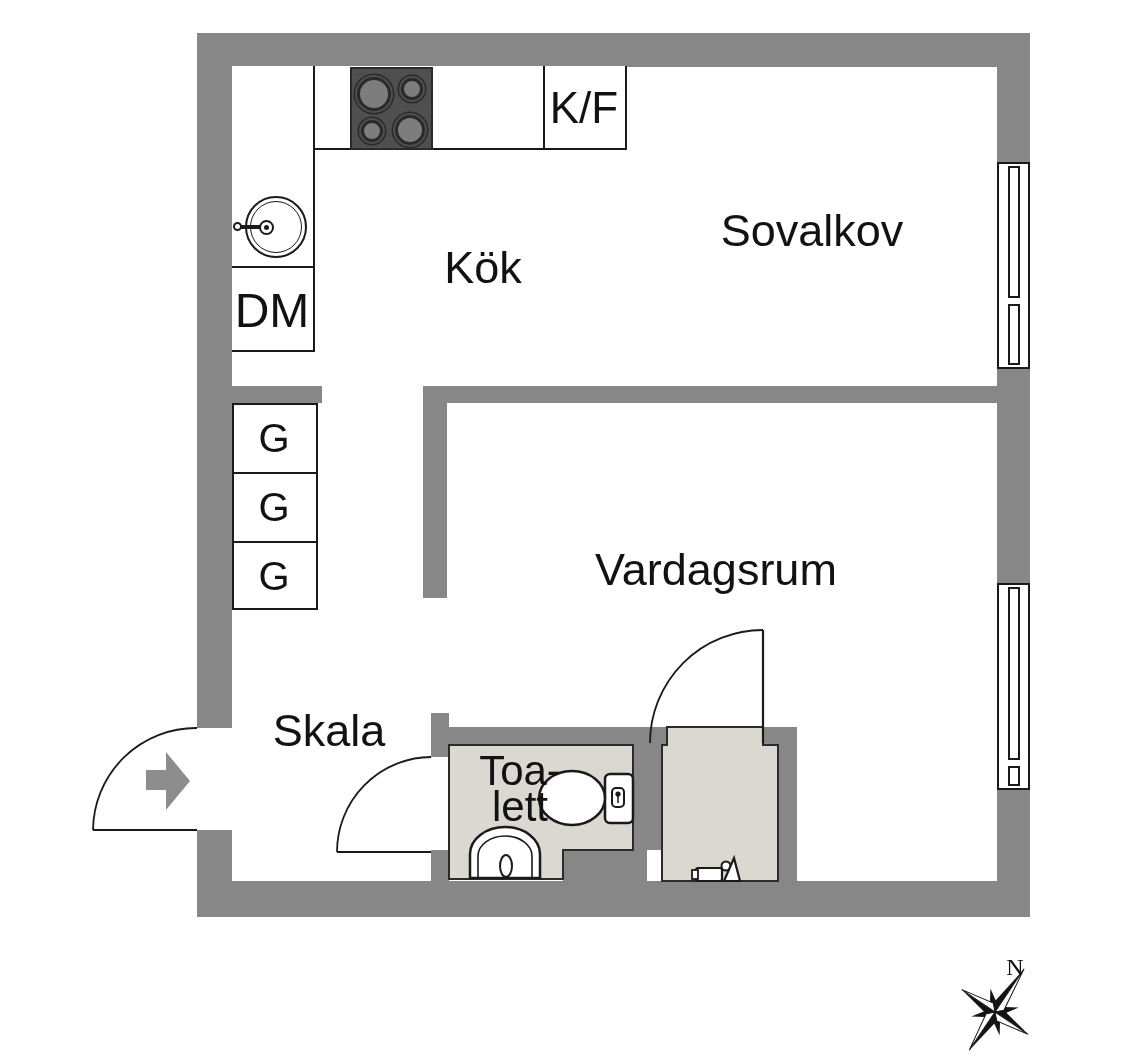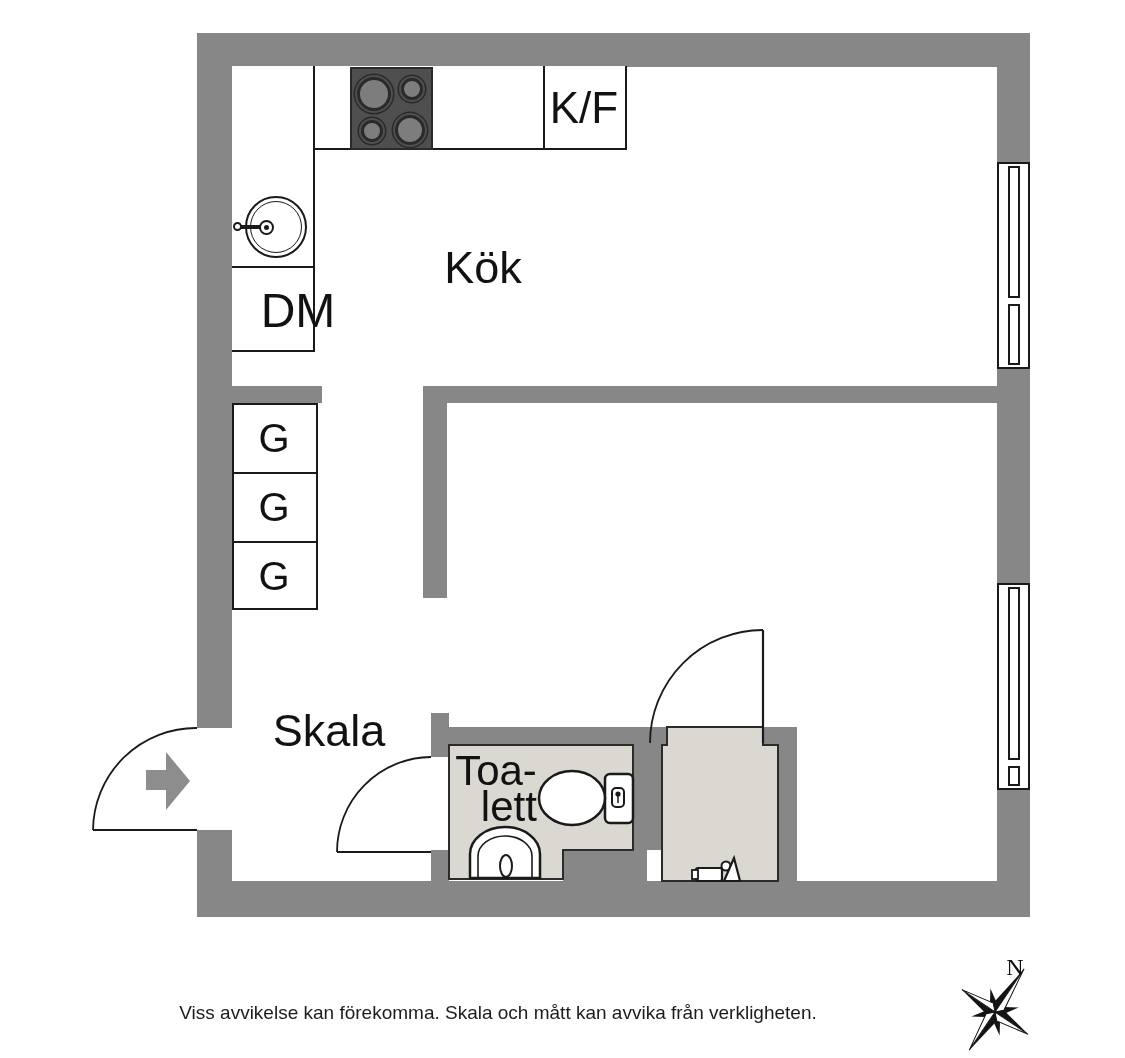--- a/index.html
+++ b/index.html
@@ -125,31 +125,32 @@
       <polygon points="40,0 0,0 6.4,-6.4" fill="#141414"></polygon>
       <polygon points="40,0 0,0 6.4,6.4" fill="#ffffff" stroke="#141414" stroke-width="1"></polygon>
       <polygon points="0,46 0,0 6.4,6.4" fill="#141414"></polygon>
       <polygon points="0,46 0,0 -6.4,6.4" fill="#ffffff" stroke="#141414" stroke-width="1"></polygon>
       <polygon points="-40,0 0,0 -6.4,6.4" fill="#141414"></polygon>
       <polygon points="-40,0 0,0 -6.4,-6.4" fill="#ffffff" stroke="#141414" stroke-width="1"></polygon>
     </g>
   </svg>
 
   <div class="label room-label" style="left:483px;top:268px;">Kök</div>
+  <div class="label room-label" style="left:812px;top:231px;">Sovalkov</div>
+  <div class="label room-label" style="left:716px;top:570px;">Vardagsrum</div>
   <div class="label room-label" style="left:329px;top:731px;">Skala</div>
 
-  <div class="label" style="left:496px;top:789px;font-size:42px;line-height:36px;text-align:right;">
+  <div class="label" style="left:520px;top:789px;font-size:42px;line-height:36px;">
     <div>Toa-</div>
     <div>lett</div>
   </div>
 
-  <div class="label fixture-label" style="left:272px;top:310px;font-size:48px;margin-left:26px;">DM</div>
+  <div class="label fixture-label" style="left:272px;top:310px;font-size:48px;">DM</div>
   <div class="label fixture-label" style="left:584px;top:108px;">K/F</div>
 
   <div class="label" style="left:274px;top:438px;font-size:40px;">G</div>
   <div class="label" style="left:274px;top:507px;font-size:40px;">G</div>
   <div class="label" style="left:274px;top:576px;font-size:40px;">G</div>
 
   <div class="north" style="left:1015px;top:967px;">N</div>
 
-  <div class="footer-text" style="left:498px;top:1013px;">Viss avvikelse kan förekomma. Skala och mått kan avvika från verkligheten.</div>
 
 </div>
 
 </body></html>

